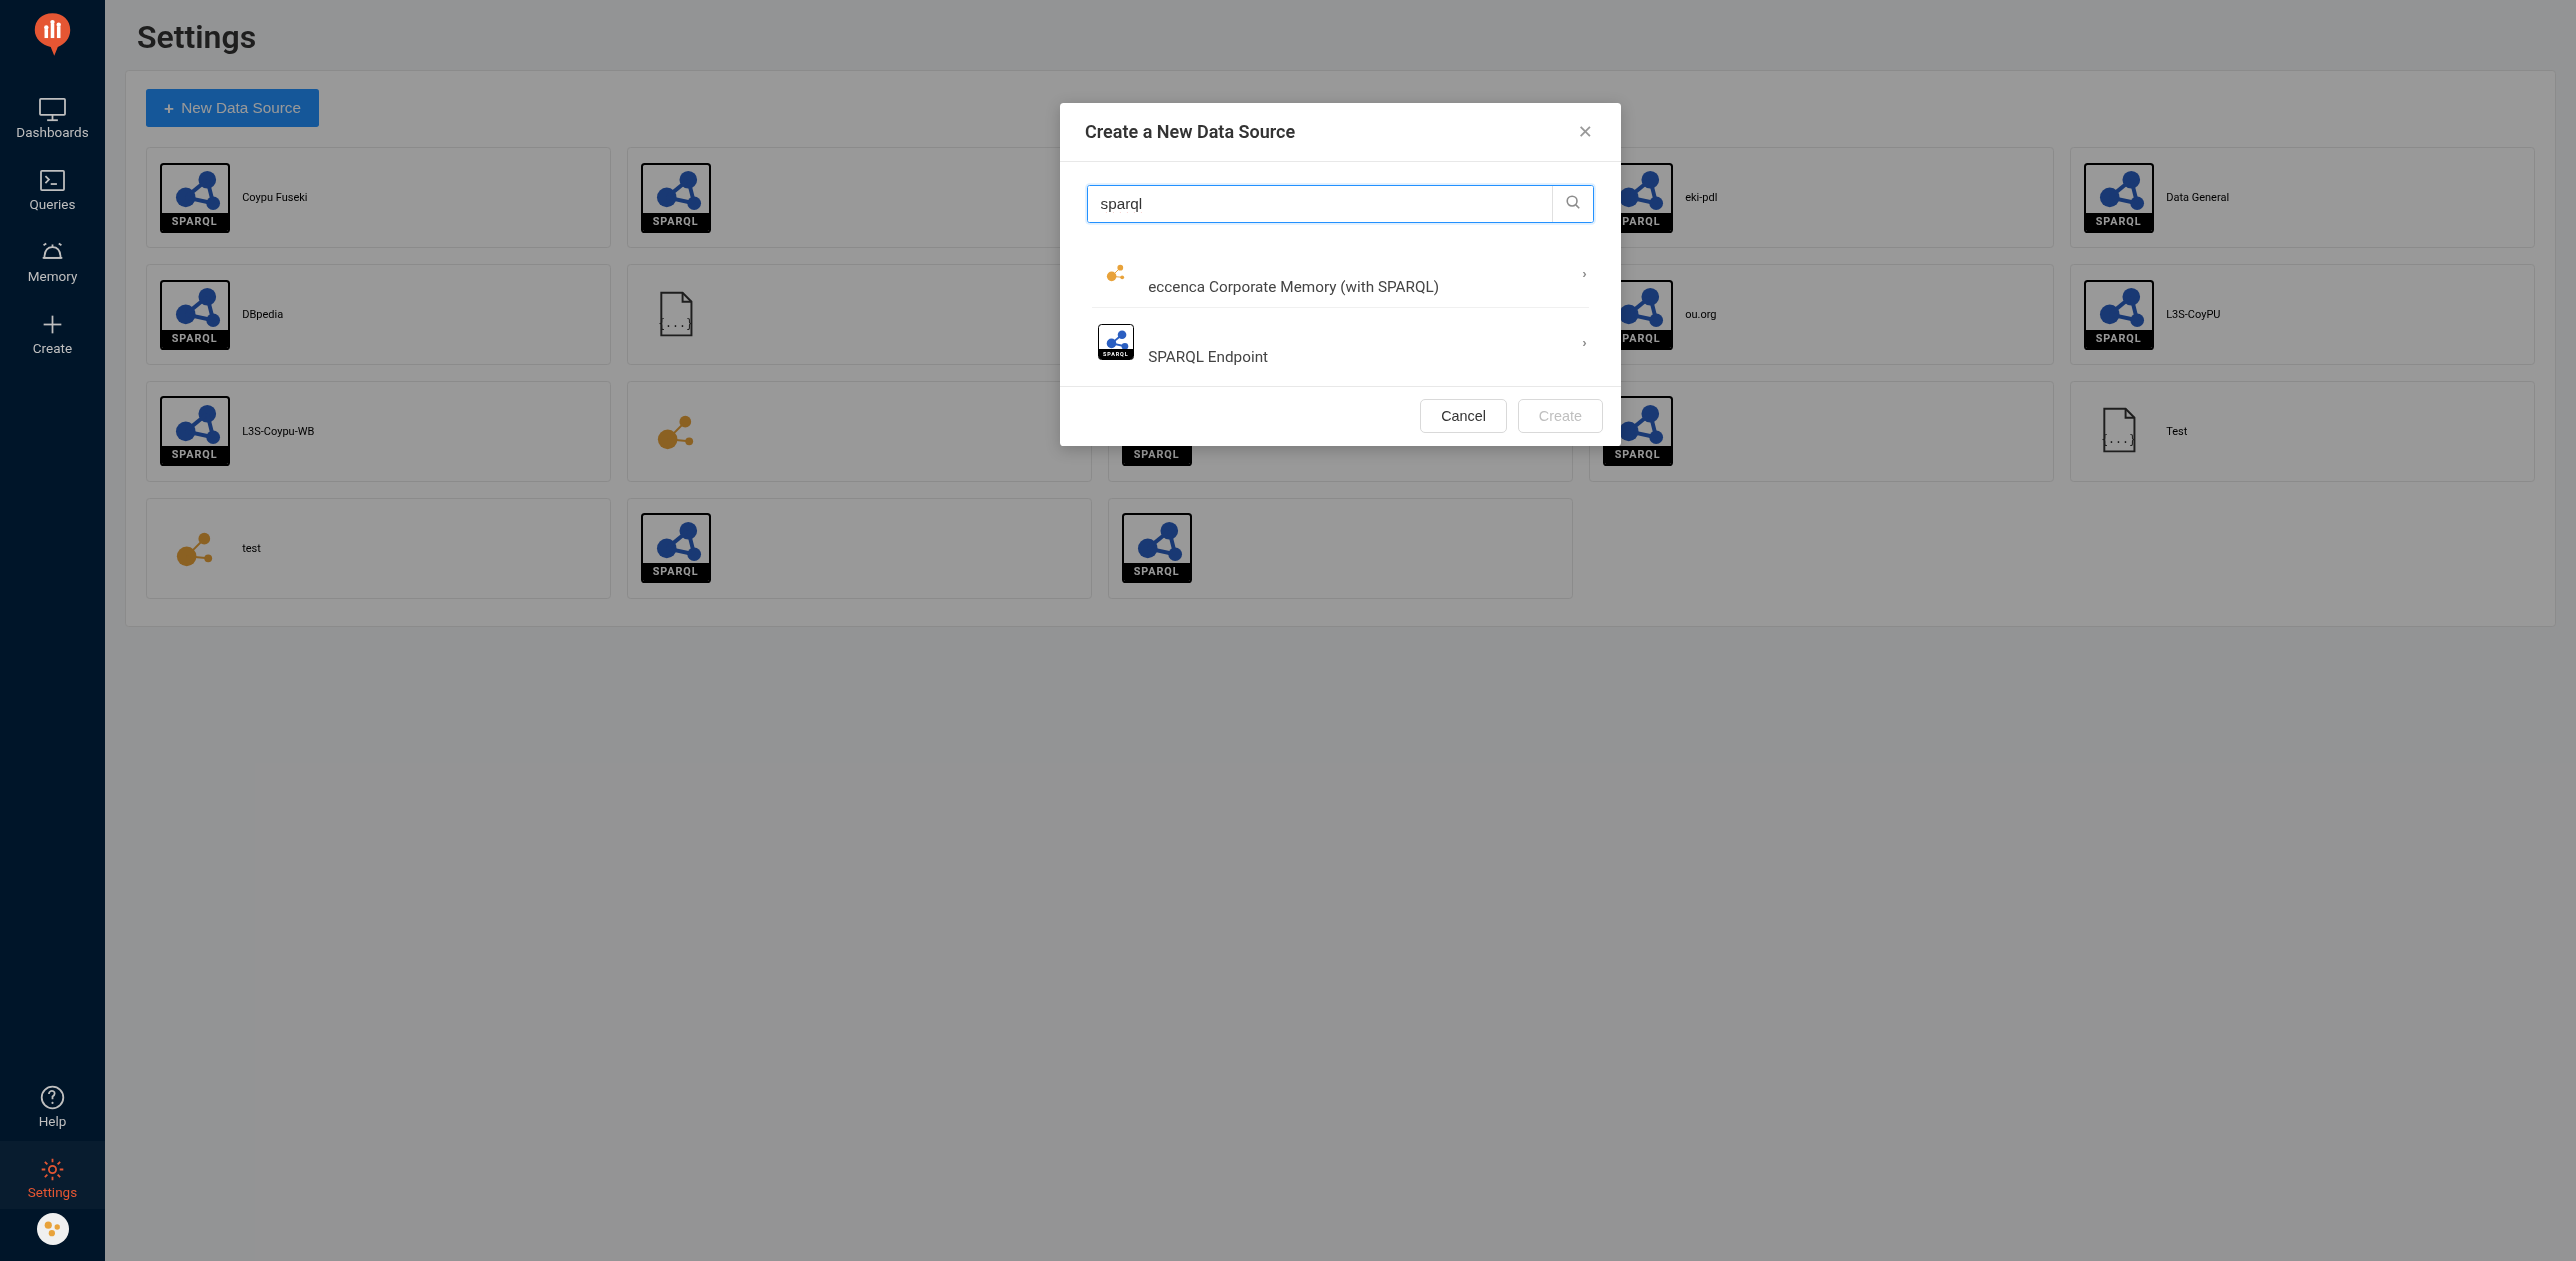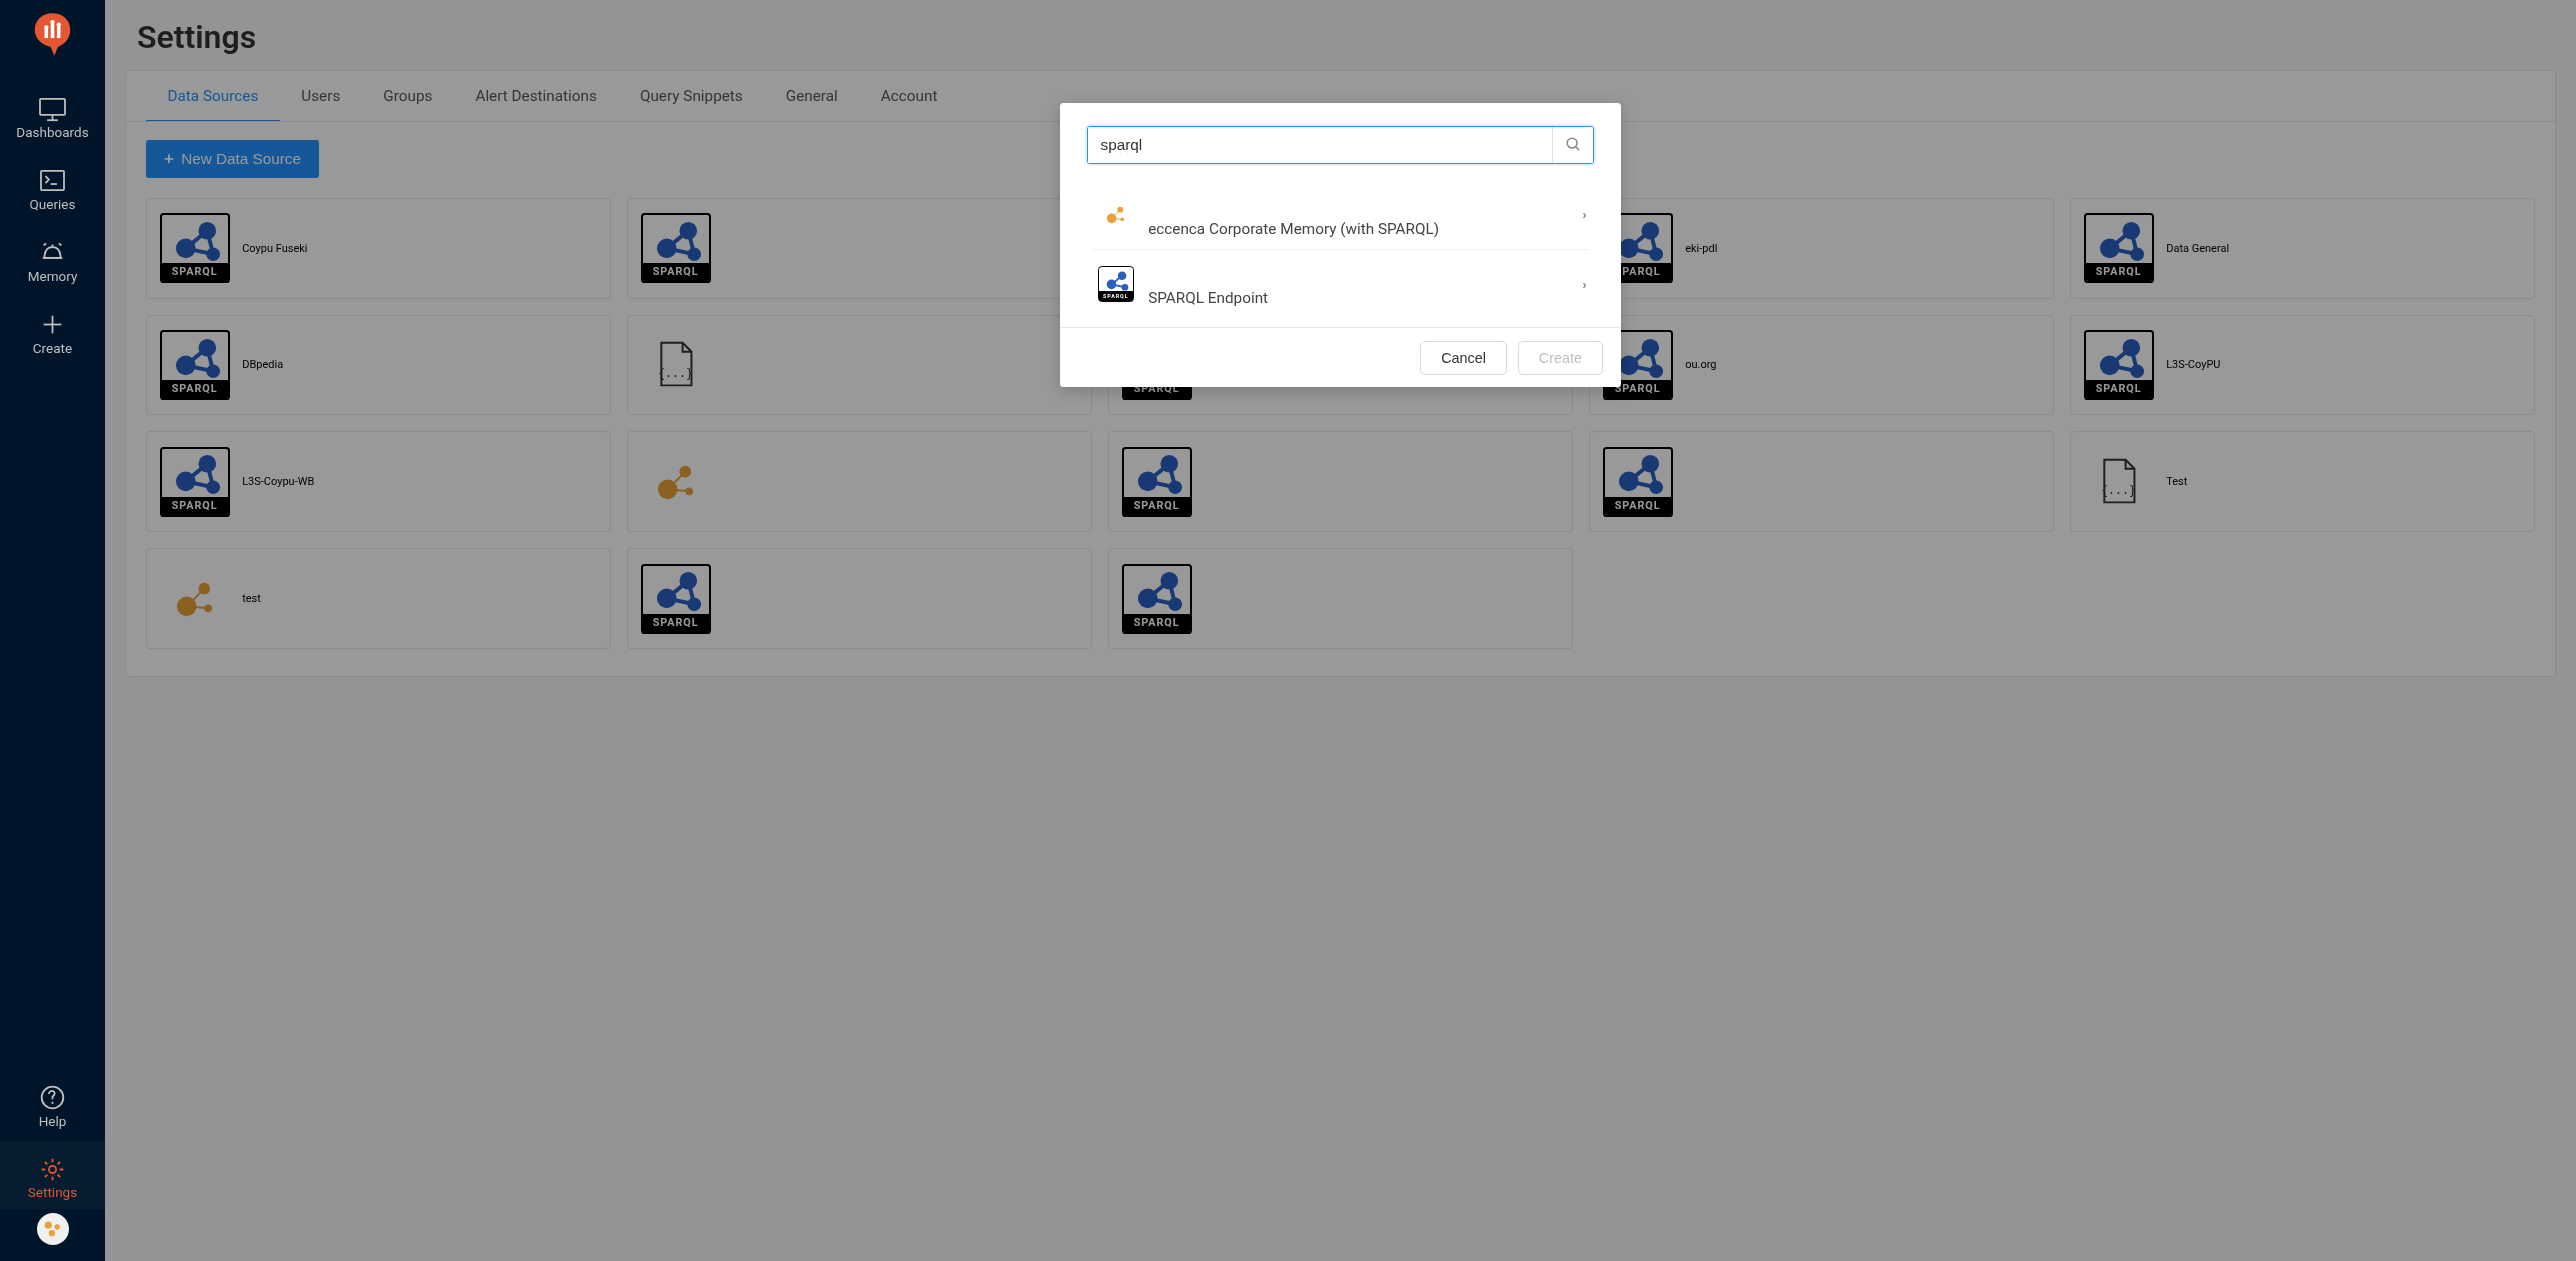--- a/index.html
+++ b/index.html
@@ -169,29 +169,20 @@
         <circle cx="17" cy="10" r="3" fill="#e8a23a"></circle>
         <circle cx="11" cy="17" r="3.5" fill="#e8a23a"></circle>
       </svg>
   </div>
 </nav>
 
 <main class="main">
   <h1 class="page-title">Settings</h1>
 
   <section class="panel">
-    <div class="tabs">
-      <div class="tab active">Data Sources</div>
-      <div class="tab">Users</div>
-      <div class="tab">Groups</div>
-      <div class="tab">Alert Destinations</div>
-      <div class="tab">Query Snippets</div>
-      <div class="tab">General</div>
-      <div class="tab">Account</div>
-    </div>
 
     <div class="panel-body">
       <button class="new-ds-btn">
         <span class="plus">+</span>
         <span>New Data Source</span>
       </button>
 
       <div class="grid" id="ds-grid">
 
       <div class="ds-card">
@@ -461,20 +452,26 @@
   </div>
             </div>
     <div class="ds-label"></div>
           </div>
         </div>
     </div>
   </section>
 
   <div class="overlay">
     <div class="modal">
+      <div class="modal-header">
+        <div class="modal-title">Create a New Data Source</div>
+        <button class="modal-close">
+          <span>✕</span>
+        </button>
+      </div>
 
       <div class="modal-body">
 
         <div class="search-wrap">
           <input type="text" class="spellerr" value="sparql" style="">
           <button class="search-btn">
             <span>
               <svg width="16" height="16" viewBox="0 0 18 18" fill="none" stroke="#8c8c8c" stroke-width="1.8">
                 <circle cx="8" cy="8" r="5.5"></circle>
                   <line x1="12.2" y1="12.2" x2="16" y2="16"></line>

